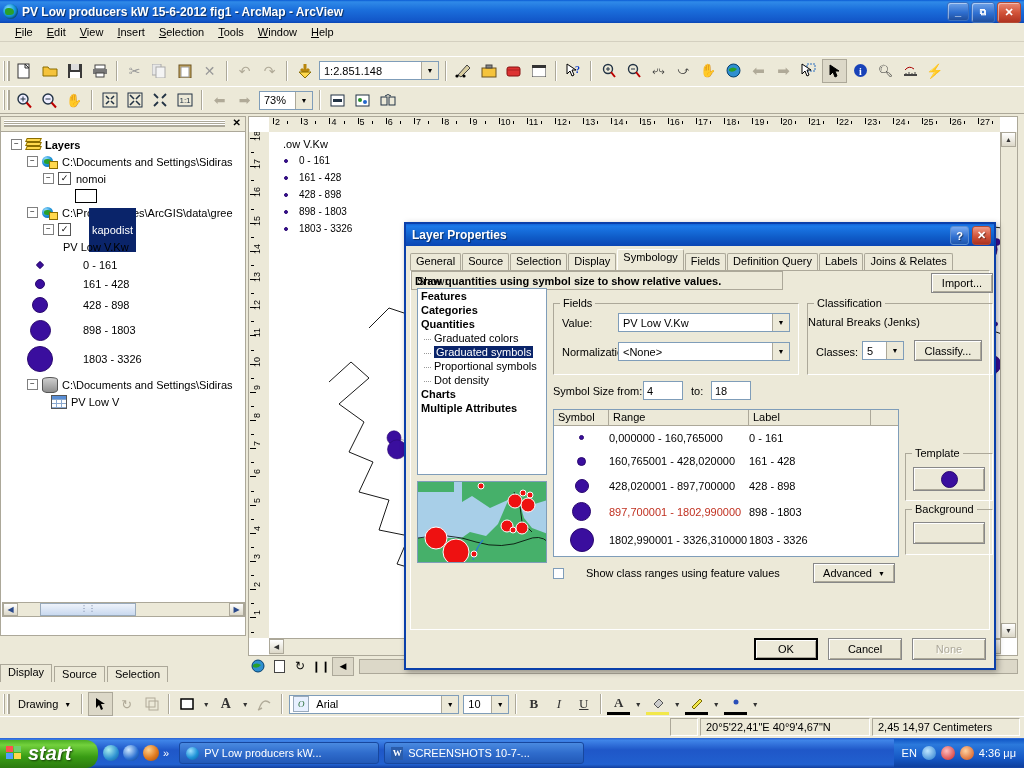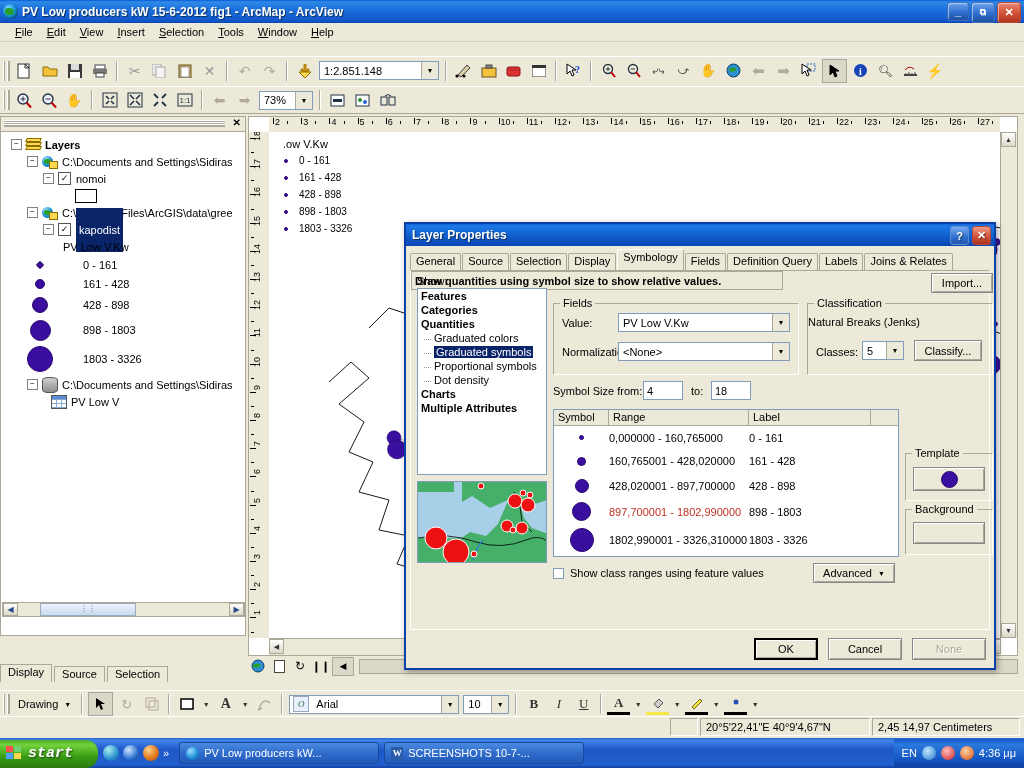--- a/index.html
+++ b/index.html
@@ -131,21 +131,21 @@
     width:14px;height:14px;margin-right:4px;flex:0 0 auto;
     background:linear-gradient(to bottom,#cfcfcf,#8f8f8f);
     border:1px solid #555;border-radius:45%/18%;
   }
   .ic-tbl{
     width:14px;height:12px;margin-right:4px;flex:0 0 auto;background:#fff;border:1px solid #555;
     background-image:linear-gradient(to bottom,#5a8fd6 0 3px,transparent 3px),
       repeating-linear-gradient(to right,transparent 0 4px,#8aa9d0 4px 5px),
       repeating-linear-gradient(to bottom,transparent 0 3px,#8aa9d0 3px 4px);
   }
-  .sel-txt{background:#0a246a;color:#fff;padding:16px 3px;}
+  .sel-txt{background:#0a246a;color:#fff;padding:16px 3px;margin-left:13px;}
   .sw-box{width:20px;height:12px;border:1px solid #000;background:#fff;}
   .leg-title{padding-left:60px;font-size:11px;}
   .legrow{display:flex;align-items:center;height:auto;margin:1px 0;}
   .legsym{display:flex;align-items:center;justify-content:center;flex:0 0 auto;}
   .dot{border-radius:50%;background:#3a0e9e;border:1px solid #2a0870;box-sizing:border-box;}
   .leglbl{margin-left:6px;font-size:11px;}
 
   .toc-scroll{
     position:absolute;left:1px;bottom:18px;width:243px;height:15px;
     background:#ece9d8;border:1px solid #aca899;display:flex;align-items:center;
@@ -254,22 +254,22 @@
   
   .taskbar{
     position:absolute;left:0;top:738px;width:1024px;height:30px;
     background:linear-gradient(to bottom,#2b63d4 0%,#3f84e8 8%,#1f57c8 40%,#2160cf 88%,#123f9e 100%);
     display:flex;align-items:center;
   }
   .startbtn{
     width:98px;height:28px;margin-top:1px;
     background:linear-gradient(to bottom,#4caf24 0%,#73d13d 18%,#399c14 60%,#2b7a0f 100%);
     border-radius:0 12px 12px 0;display:flex;align-items:center;
-    color:#fff;font-weight:bold;font-style:italic;font-size:15px;
-    text-shadow:1px 1px 2px rgba(0,0,0,.6);padding-left:6px;box-sizing:border-box;font-family:Liberation Mono, monospace;
+    color:#fff;font-weight:bold;font-style:italic;font-size:20px;
+    text-shadow:1px 1px 2px rgba(0,0,0,.6);padding-left:6px;box-sizing:border-box;
   }
   .flag{width:17px;height:15px;margin-right:5px;position:relative;}
   .flag i{position:absolute;width:7px;height:6px;background:#ff8c00;}
   .flag i:nth-child(1){left:0;top:0;background:#ff4f4f;}
   .flag i:nth-child(2){left:8px;top:0;background:#6fd06f;}
   .flag i:nth-child(3){left:0;top:7px;background:#4f9fff;}
   .flag i:nth-child(4){left:8px;top:7px;background:#ffd84d;}
   .qlaunch{display:flex;align-items:center;padding:0 5px;gap:4px;}
   .qli{width:16px;height:16px;border-radius:50%;}
   .tbtask{
@@ -1428,21 +1428,21 @@
         </div>
         <div class="grow" style="height:30px;">
           <div class="gsym">
               <div class="dot" style="width:24px;height:24px;"></div>
             </div>
           <div class="grange">1802,990001 - 3326,310000</div>
           <div class="glabel">1803 - 3326</div>
         </div>
       </div>
 
-      <div style="position:absolute;left:142px;top:296px;display:flex;align-items:center;">
+      <div style="position:absolute;left:142px;top:296px;display:flex;align-items:center;gap:16px;">
         <div class="chk"></div>
         <span class="lbl" style="margin-left:6px;">Show class ranges using feature values</span>
       </div>
       <div class="btn" style="position:absolute;left:402px;top:292px;width:82px;height:20px;">
         <span>Advanced</span>
         <span style="font-size:7px;margin-left:6px;">▼</span>
       </div>
 
     </div>
 

